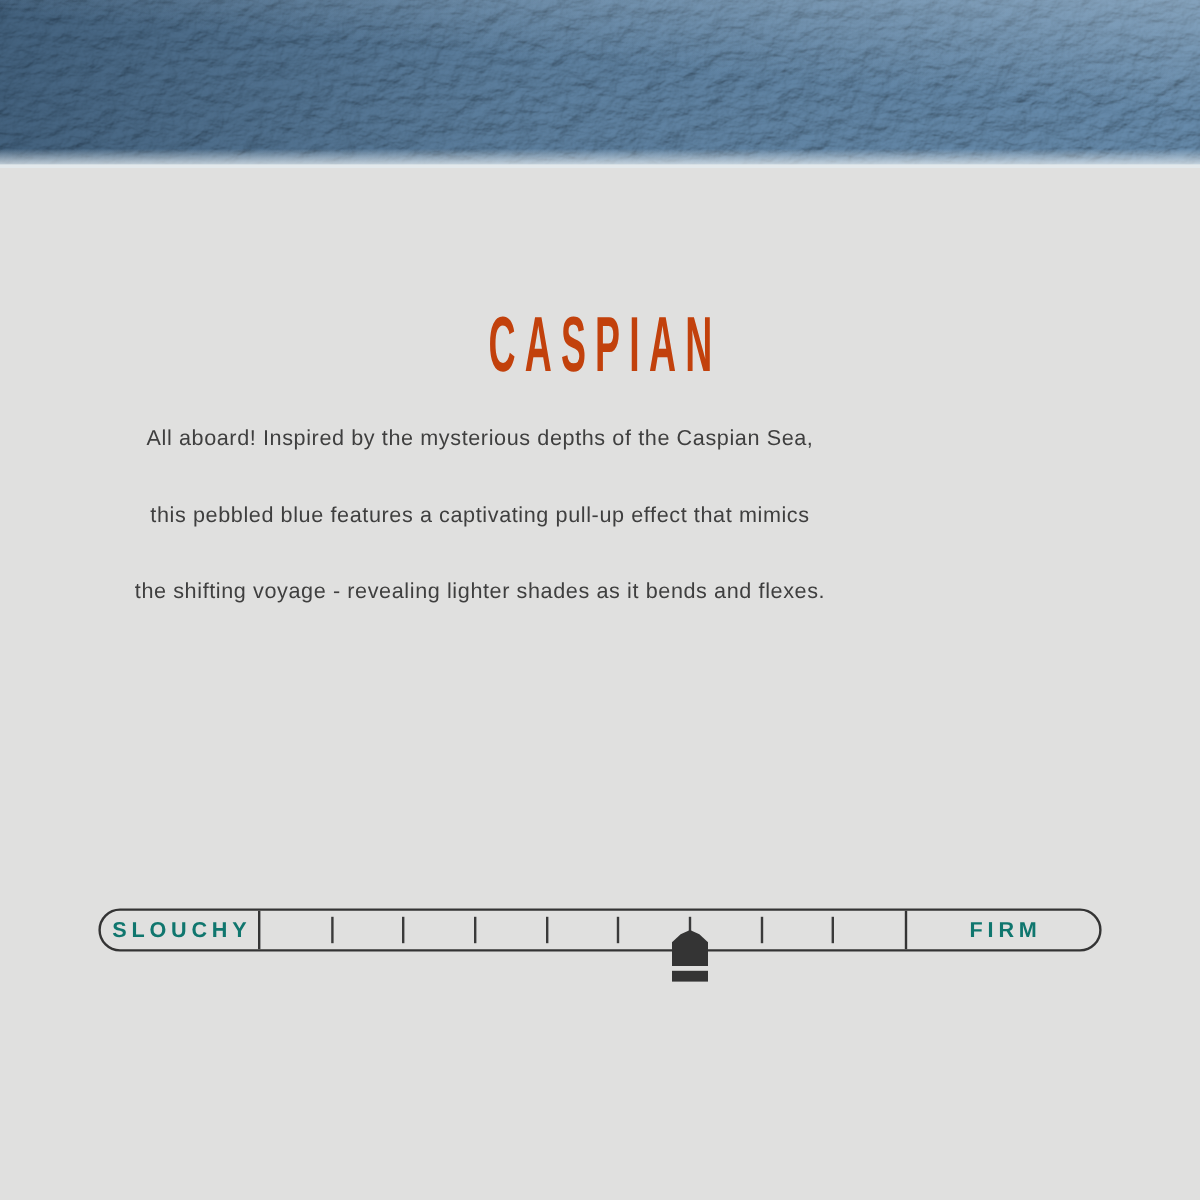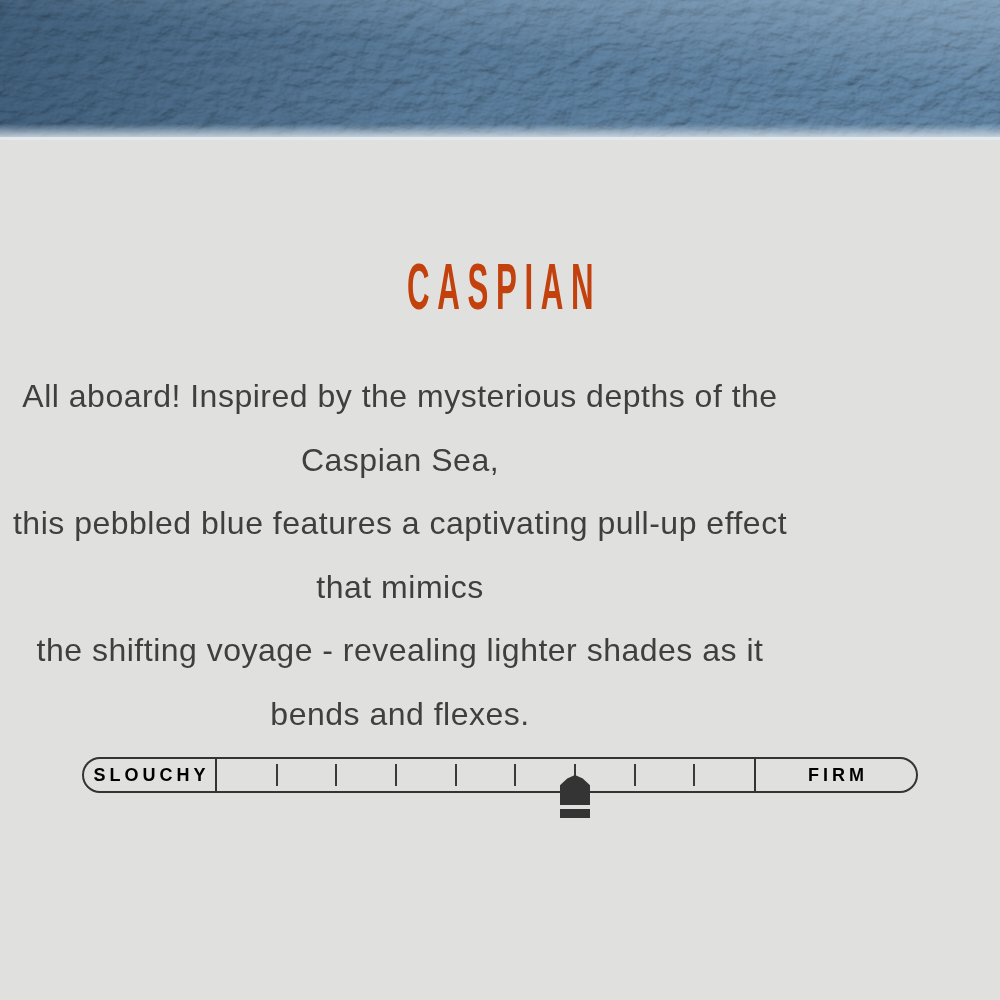--- a/index.html
+++ b/index.html
@@ -24,37 +24,37 @@
     text-align:center; font-weight:bold; font-size:65px; line-height:65px;
     color:#c2410c; white-space:nowrap;margin-top:20px;
   }
   .title .squeeze {
     display:inline-block; letter-spacing:16px; padding-left:16px;
     transform:scaleX(0.48); transform-origin:center top;
   }
 
   
   .desc {
-    position:absolute; top:365px; left:0; width:800px;
-    text-align:center; font-size:32px; line-height:63.5px;
+    position:absolute; top:334px; left:0; width:800px;
+    text-align:center; font-size:18px; line-height:63.5px;
     letter-spacing:0.5px; color:#3f3f3f;
   }
 
   
   .slider {
     position:absolute; left:82px; width:836px; height:36px;
     border:2px solid #343434; border-radius:18px;
     display:flex; align-items:stretch;
   }
   .slider-1 { top:757px; }
   .slider-2 { top:855px; }
 
   .cap {
     display:flex; align-items:center; justify-content:center;
-    font-weight:bold; font-size:18px; letter-spacing:4px; color:#000000;
+    font-weight:bold; font-size:18px; letter-spacing:4px; color:#0f766e;
     white-space:nowrap;
   }
   .cap-left  { width:133px; border-right:2px solid #343434; }
   .cap-right { width:162px; border-left:2px solid #343434; }
   .cap span { padding-left:4px; } 
 
   .mid { position:relative; flex:1; }
   .tick {
     position:absolute; top:50%; transform:translate(-50%,-50%);
     width:2px; height:22px; background:#3a3a3a;

